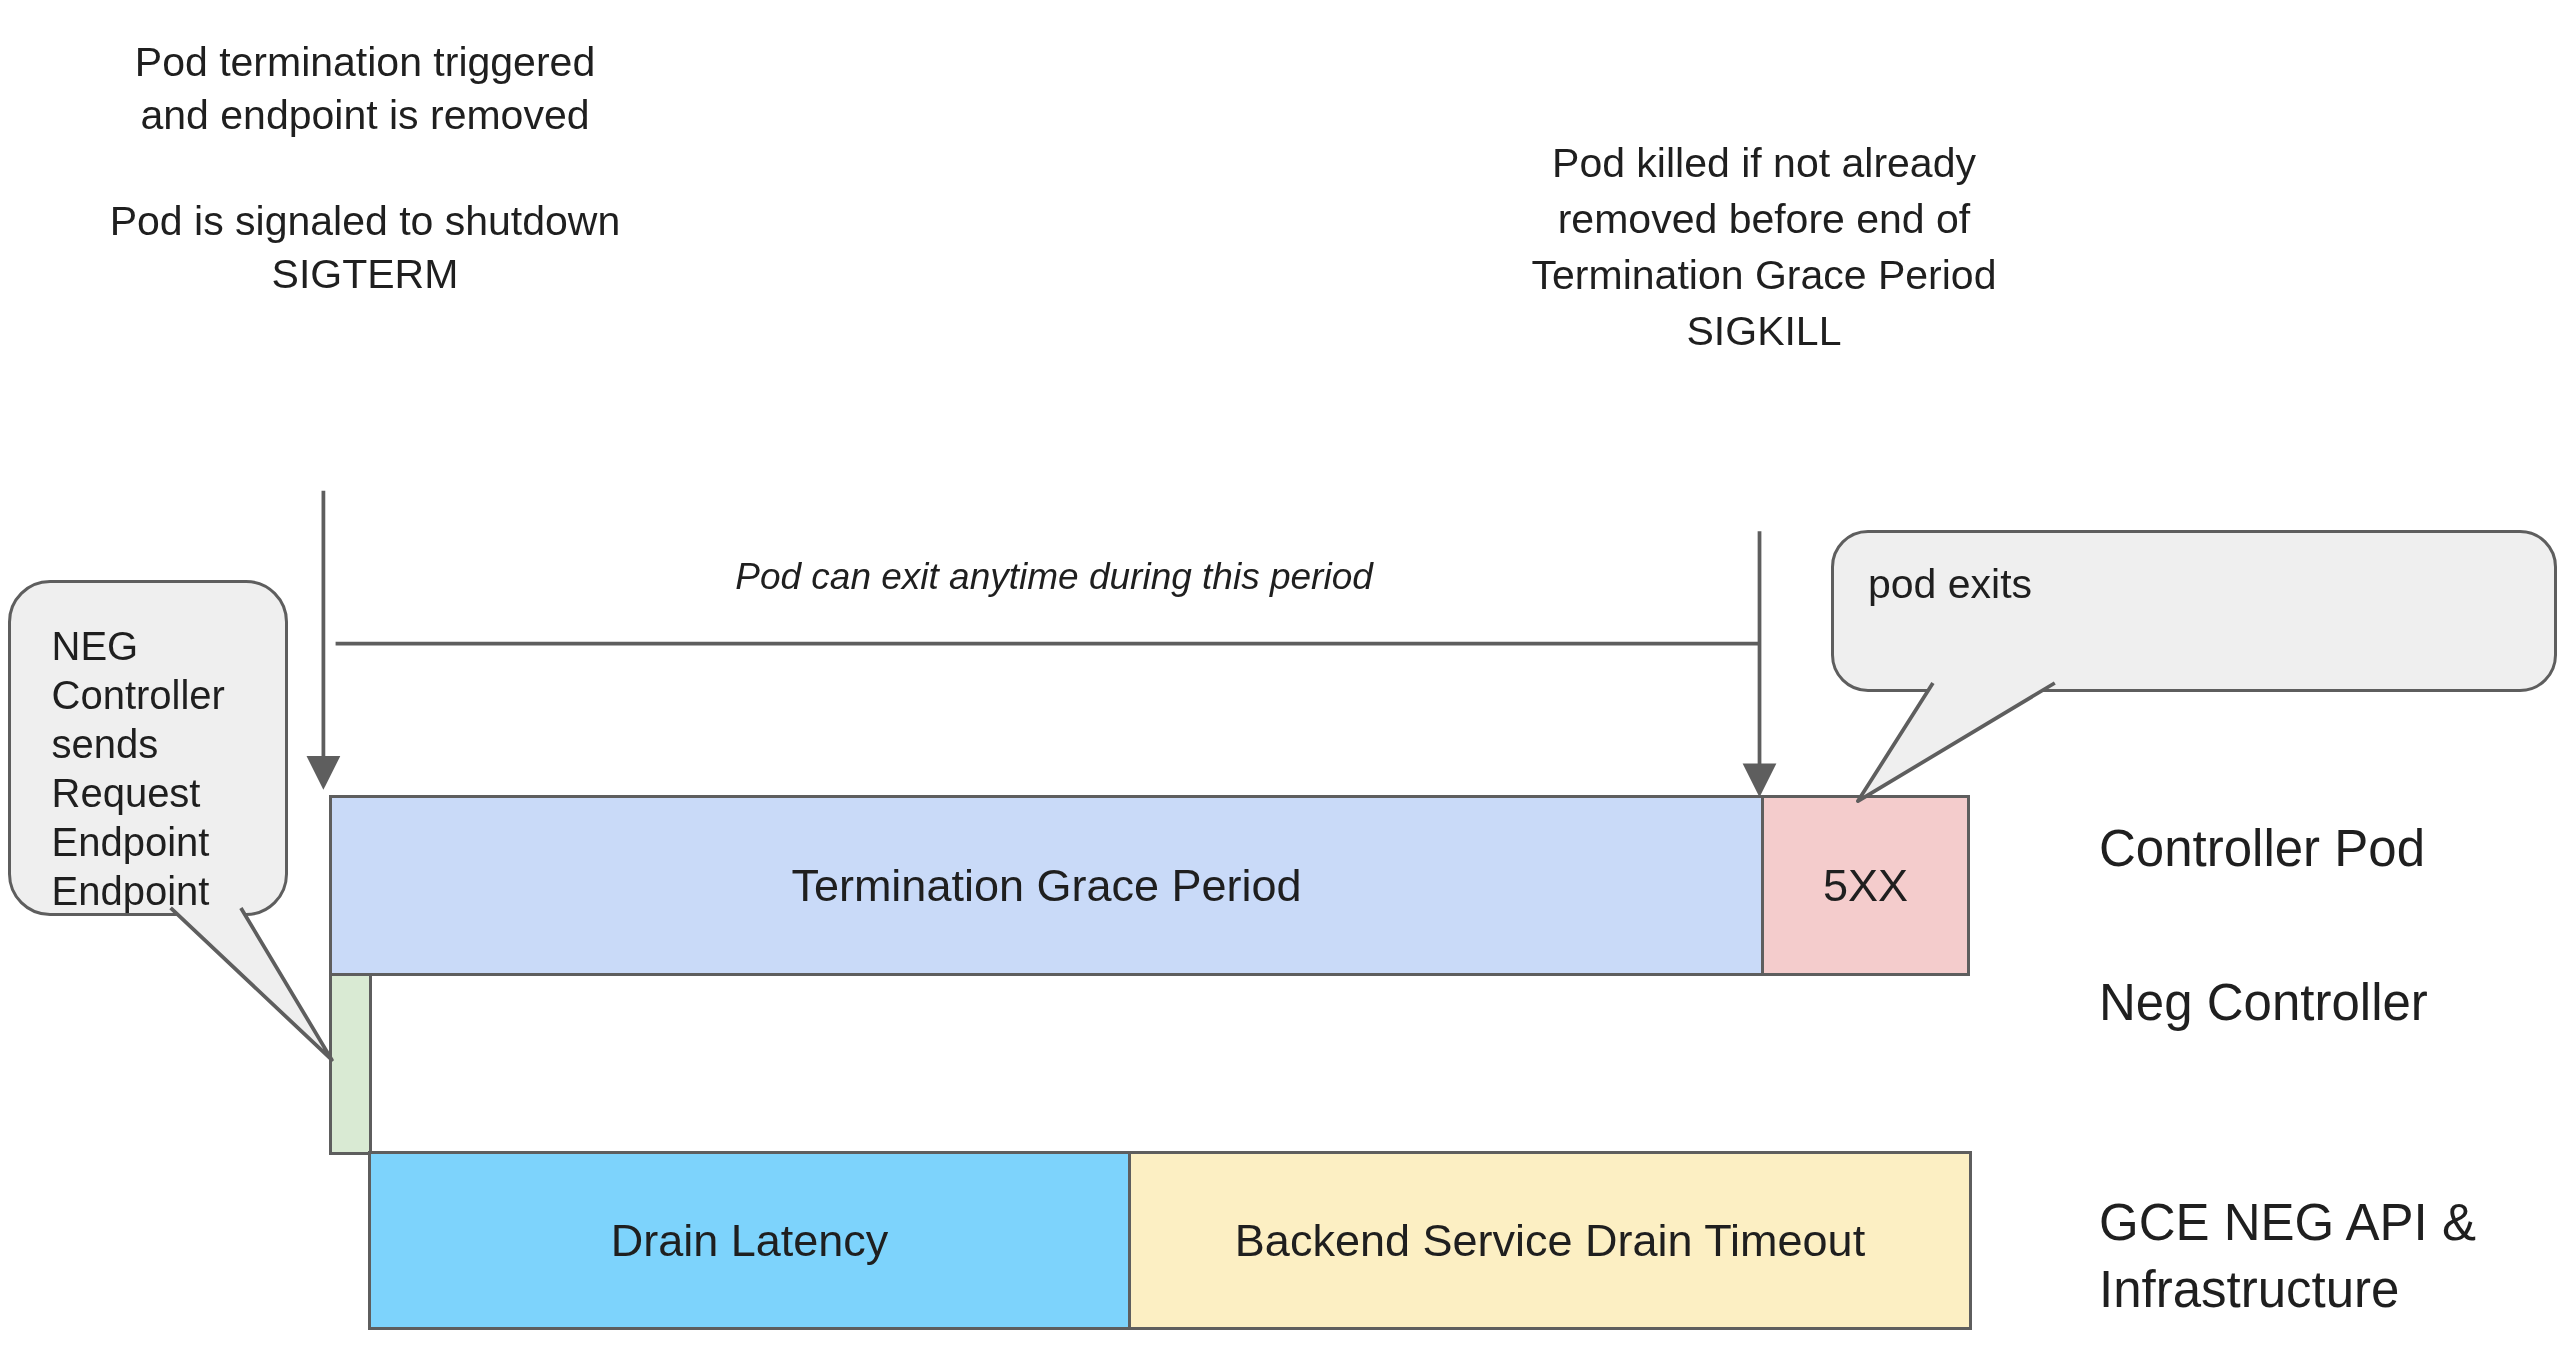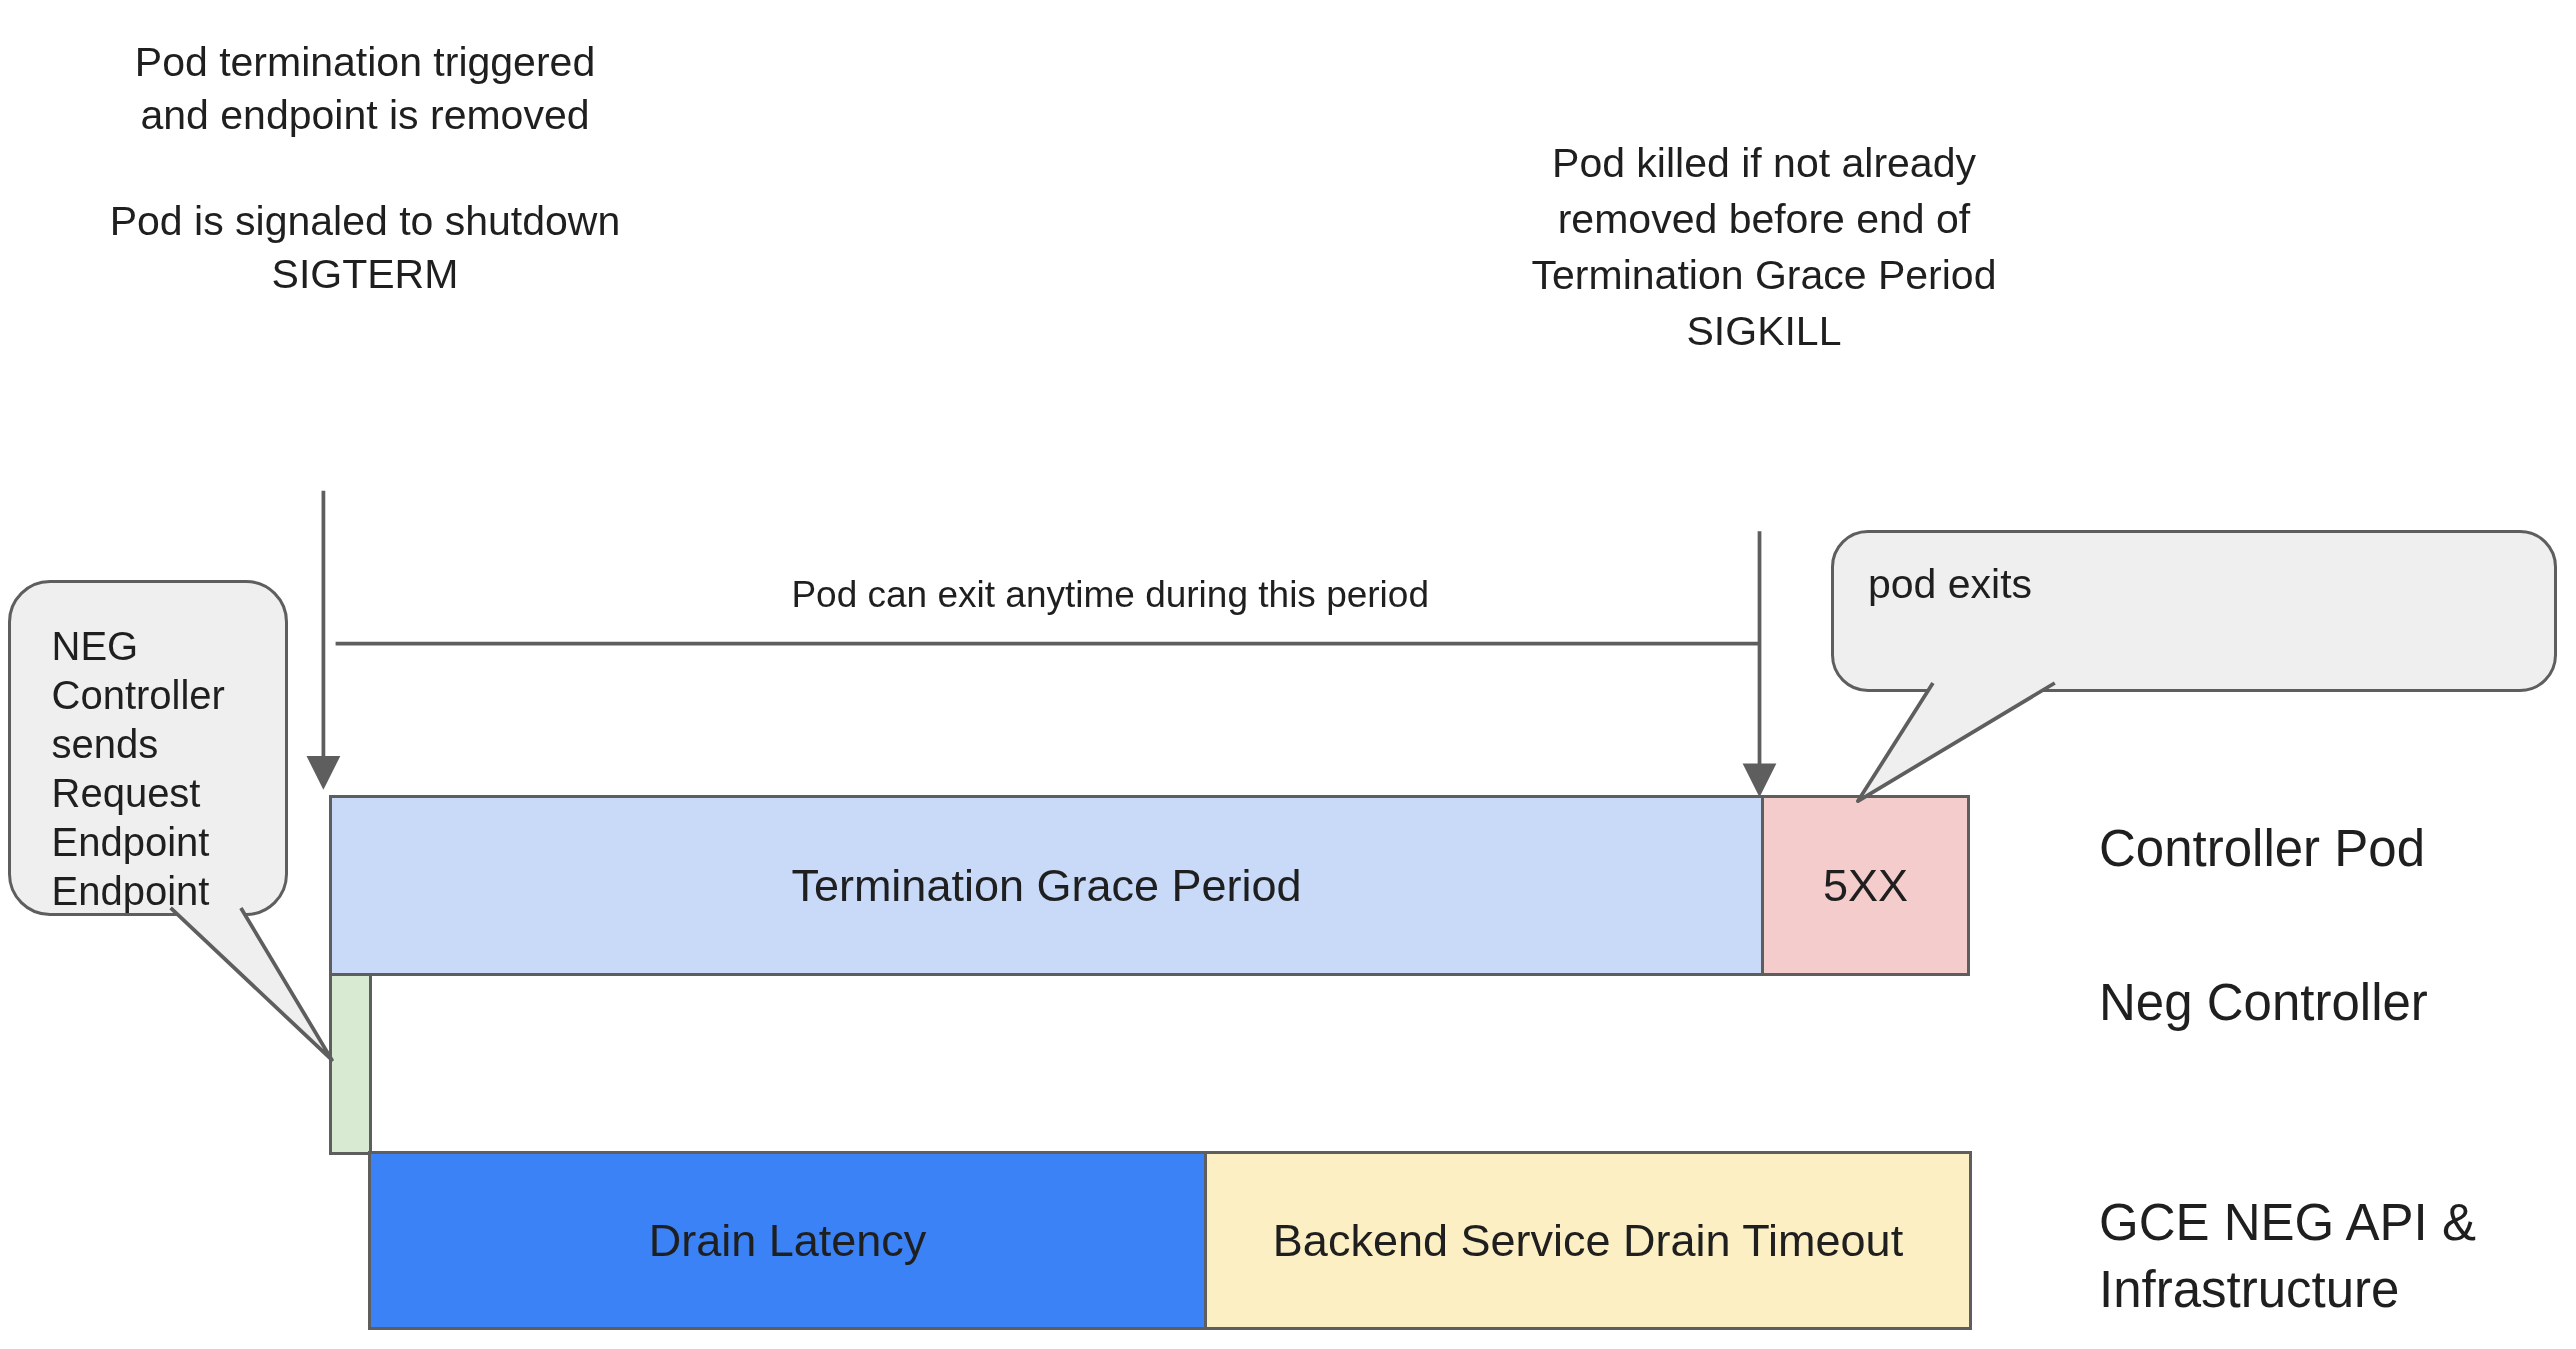--- a/index.html
+++ b/index.html
@@ -8,33 +8,33 @@
     font-family:"Liberation Sans","DejaVu Sans",sans-serif; color:#1f1f1f;
     overflow:hidden;
     margin-top:8px;
   }
   .abs{position:absolute;}
   
   .ann{ text-align:center; font-size:41px; }
   .ann-tl{ left:37px; top:28px; width:656px; line-height:53px; }
   .ann-tl .para2{ margin-top:53px; }
   .ann-tr{ left:1436px; top:127px; width:656px; line-height:56px; }
-  .period-note{ left:679px; top:566px; width:750px; text-align:right; font-size:37px; }
+  .period-note{ left:679px; top:548px; width:750px; text-align:center; font-size:37px;font-style:italic; }
   
   svg.layer{ position:absolute; left:0; top:0; pointer-events:none; }
   
   .bar{ box-sizing:border-box; border:3.7px solid #5e5e5e; display:flex; }
   .k8s-bar{ left:329px; top:787px; width:1641px; height:181px; }
   .cell{ display:flex; align-items:center; justify-content:center; font-size:45px; }
   .cell-grace{ flex:1; background:#c9daf8; }
   .cell-5xx{ width:206px; background:#f4cccc; border-left:3.7px solid #5e5e5e; box-sizing:border-box; }
   .green-bar{ left:329px; top:965px; width:43px; height:182px; background:#d9ead3;
               box-sizing:border-box; border:3.7px solid #5e5e5e; }
   .gce-bar{ left:368px; top:1143px; width:1604px; height:179px; }
-  .cell-drain{ width:836px; background:#3b82f6; border-right:3.7px solid #5e5e5e; box-sizing:border-box; }
+  .cell-drain{ width:760px; background:#7dd3fc; border-right:3.7px solid #5e5e5e; box-sizing:border-box; }
   .cell-timeout{ flex:1; background:#fcefc3; }
   
   .row-label{ left:2099px; font-size:51px; line-height:66px; white-space:nowrap; }
   .row-label.gce{ line-height:67px; }
   
   .bubble{ box-sizing:border-box; background:#efefef; border:3.7px solid #5e5e5e; }
   .bubble-neg{ left:7.5px; top:572px; width:280px; height:336px; border-radius:42px;
                padding:39px 9.4px 0 41px; font-size:40px; line-height:49px; overflow:visible; }
   .bubble-5xx{ left:1831px; top:522px; width:726px; height:162px; border-radius:37px;
                padding:22.5px 9.4px 0 34px; font-size:41px; line-height:56px; }

